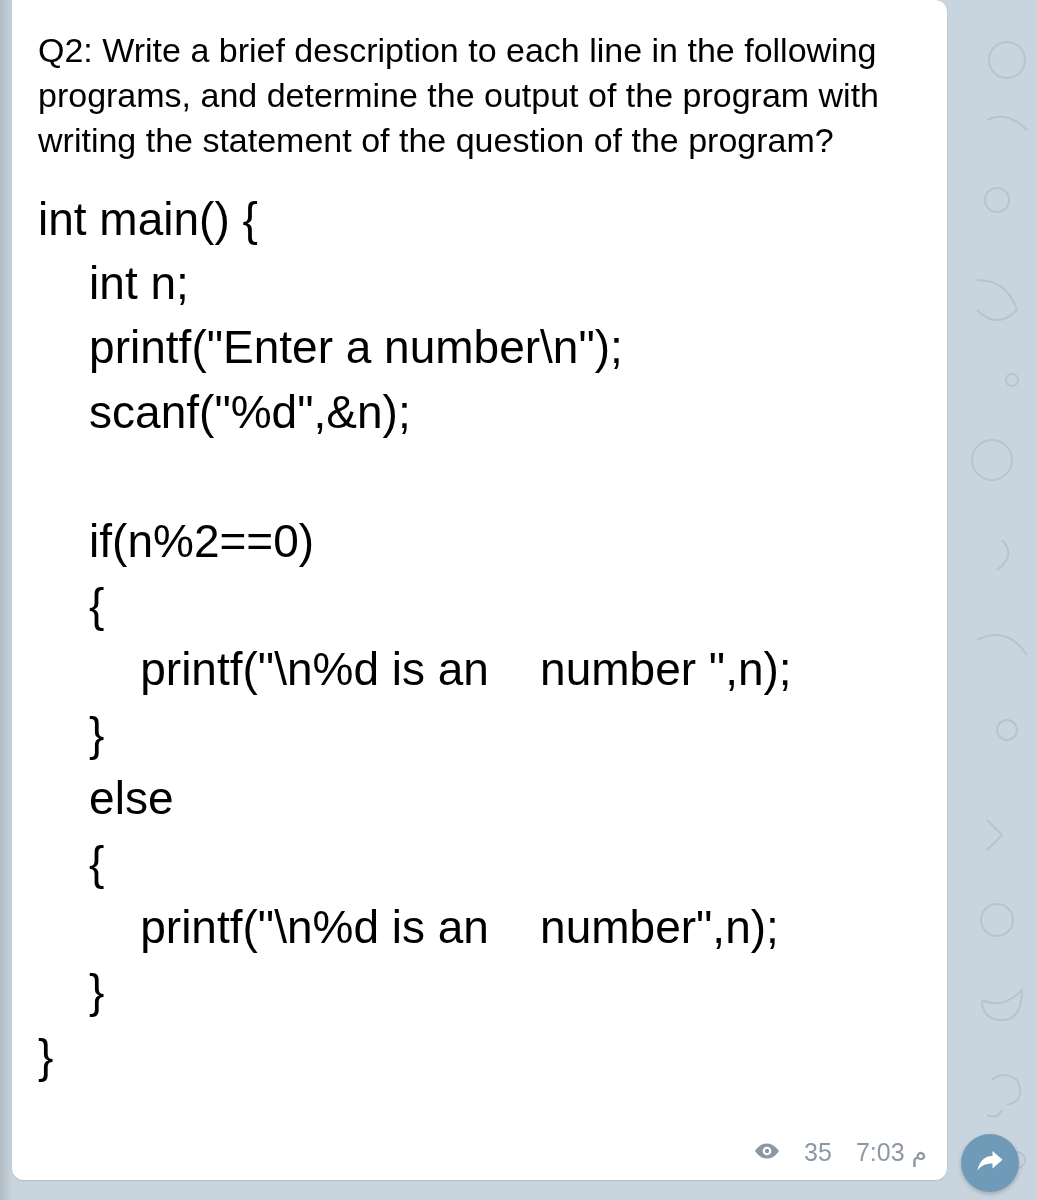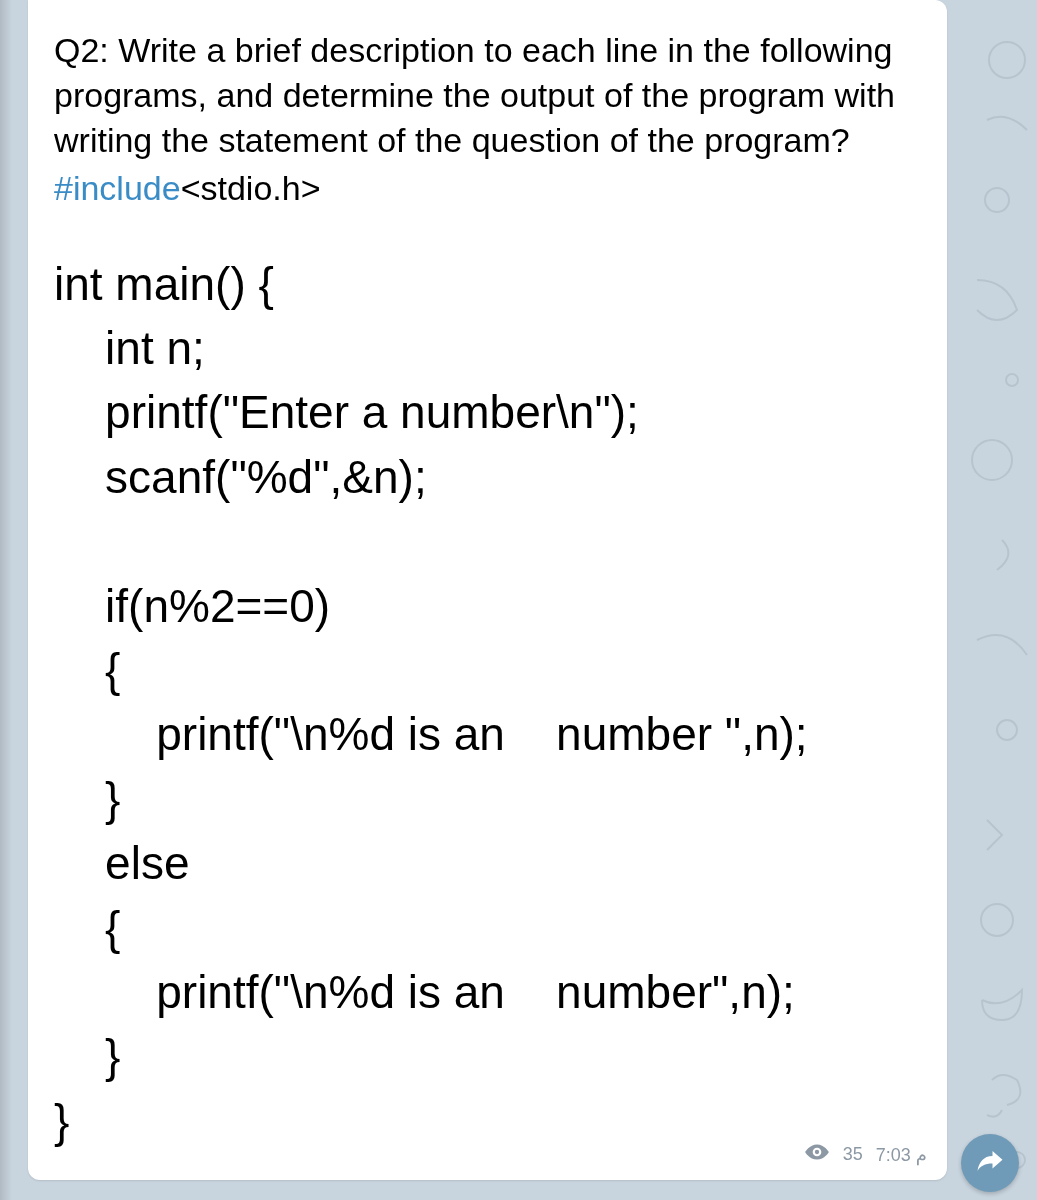--- a/index.html
+++ b/index.html
@@ -19,21 +19,21 @@
       position: absolute;
       right: 0;
       top: 0;
       width: 90px;
       height: 100%;
       opacity: 0.15;
     }
     .message-bubble {
       background: #ffffff;
       border-radius: 0 12px 12px 12px;
-      margin: 0 90px 0 28px;
+      margin: 0 90px 0 12px;
       padding: 28px 26px 18px 26px;
       position: relative;
       box-shadow: 0 1px 2px rgba(0,0,0,0.1);
       min-height: 1180px;
     }
     .question-text {
       font-size: 34px;
       line-height: 1.32;
       color: #000;
       margin-bottom: 6px;
@@ -51,24 +51,24 @@
       line-height: 1.40;
       color: #000;
       white-space: pre;
       font-family: Arial, Helvetica, sans-serif;
     }
     .meta-row {
       position: absolute;
       bottom: 10px;
       right: 20px;
       display: flex;
-      align-items: center;
-      gap: 13px;
+      align-items: flex-start;
+      gap: 24px;
       color: #8c98a4;
-      font-size: 18px;
+      font-size: 25px;
     }
     .eye-icon svg {
       width: 26px;
       height: 26px;
       fill: #8c98a4;
     }
     .share-button {
       position: absolute;
       bottom: 8px;
       right: 18px;
@@ -116,23 +116,20 @@
       <circle cx="50" cy="920" r="16"></circle>
       <path d="M 35 1000 q 20 10 40 -10 q 0 30 -20 30 q -20 0 -20 -20"></path>
       <path d="M 45 1080 q 10 -10 25 0 q 10 20 -10 25 m -5 5 q -5 10 -15 5"></path>
       <circle cx="70" cy="1160" r="8"></circle>
     </g>
   </svg>
 </div>
 
 <div class="message-bubble">
   <div class="question-text">Q2: Write  a brief description to each line in the following programs, and determine the output of the program with writing the statement of the question of the program?</div>
-  <div class="include-line">
-    <span class="include-keyword">#include</span><span>&lt;stdio.h&gt;</span>
-  </div>
   <br>
   <div class="code-block" id="code-block">int main() {
     int n;
     printf("Enter a number\n");
     scanf("%d",&amp;n);
 
     if(n%2==0)
     {
         printf("\n%d is an    number ",n);
     }

